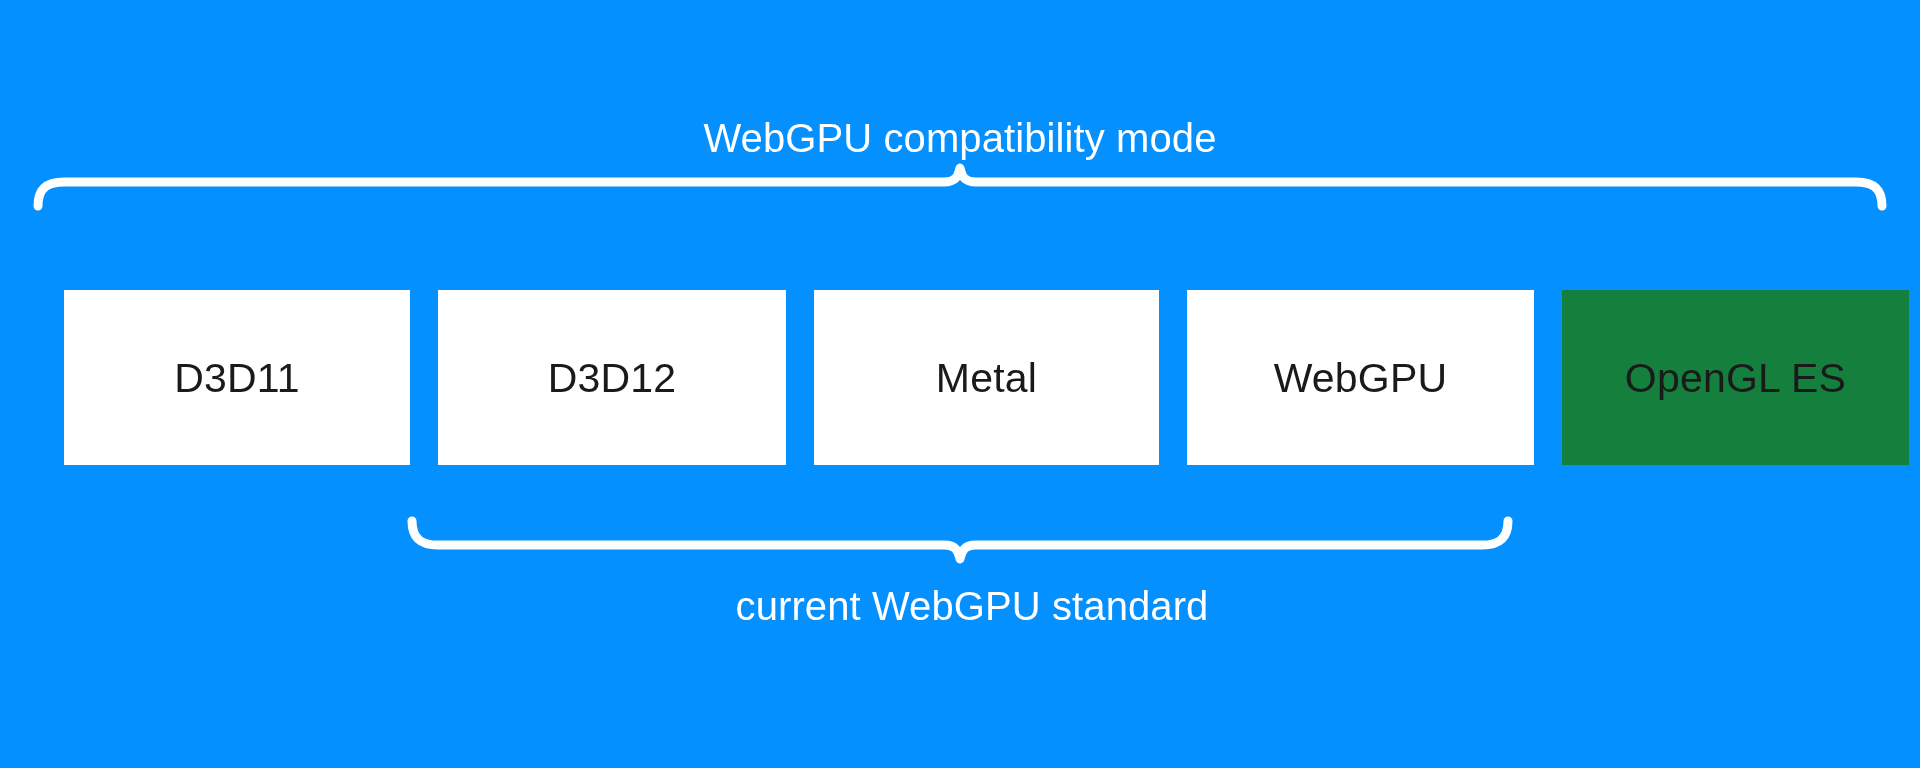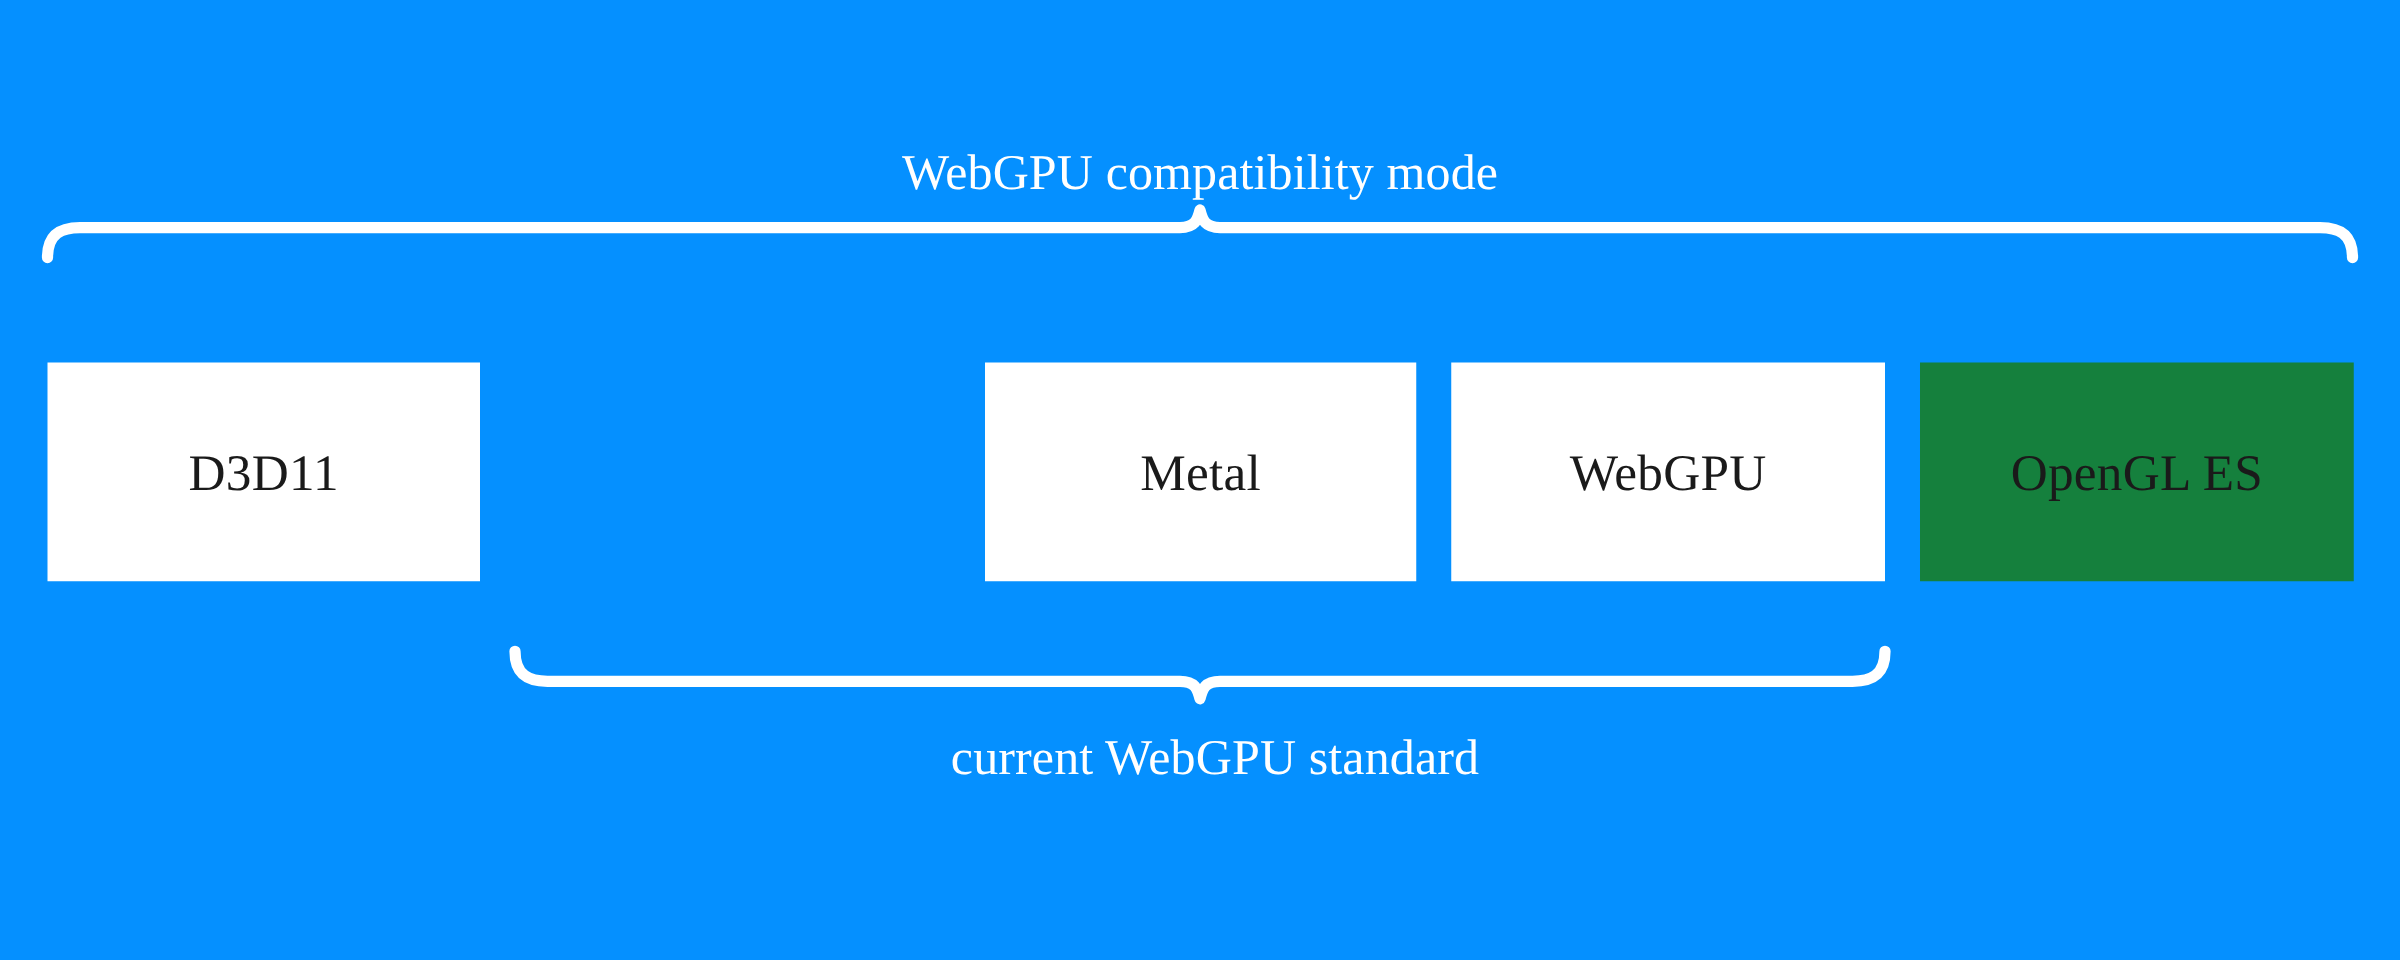--- a/index.html
+++ b/index.html
@@ -12,21 +12,20 @@
     height: 768px;
     overflow: hidden;
     font-family: "Liberation Sans", sans-serif;
     background: #0590ff;
   }
   #diagram {
     position: relative;
     width: 1920px;
     height: 768px;
     background: #0590ff;
-    font-family: Liberation Serif, serif;
   }
 
   
   .brace-layer {
     position: absolute;
     left: 0;
     top: 0;
     width: 1920px;
     height: 768px;
     pointer-events: none;
@@ -66,20 +65,21 @@
     height: 175px;
   }
   .api-box {
     position: absolute;
     top: 0;
     height: 175px;
     background: #ffffff;
     display: flex;
     align-items: center;
     justify-content: center;
+    margin-left: 26px;
   }
   .api-box-label {
     color: #1a1a1a;
     font-size: 41px;
     line-height: 48px;
     font-weight: 400;
     letter-spacing: 0.2px;
     white-space: nowrap;
   }
 </style>
@@ -106,20 +106,23 @@
              C 956 545, 958 551, 960 559
              C 962 551, 964 545, 976 545
              L 1482 545
              C 1496 545, 1508 541, 1508 521" fill="none" stroke="#ffffff" stroke-width="9" stroke-linecap="round" stroke-linejoin="round"></path>
   </svg>
 
   <div id="api-boxes">
     <div class="api-box" style="left: 0px; width: 346px; background: rgb(255, 255, 255);">
       <span class="api-box-label" style="color: rgb(26, 26, 26);">D3D11</span>
     </div>
+    <div class="api-box" style="left: 374px; width: 348px; background: rgb(255, 255, 255);">
+      <span class="api-box-label" style="color: rgb(26, 26, 26);">D3D12</span>
+    </div>
     <div class="api-box" style="left: 750px; width: 345px; background: rgb(255, 255, 255);">
       <span class="api-box-label" style="color: rgb(26, 26, 26);">Metal</span>
     </div>
     <div class="api-box" style="left: 1123px; width: 347px; background: rgb(255, 255, 255);">
       <span class="api-box-label" style="color: rgb(26, 26, 26);">WebGPU</span>
     </div>
     <div class="api-box" style="left: 1498px; width: 347px; background: #15803d;">
       <span class="api-box-label" style="color: rgb(26, 26, 26);">OpenGL ES</span>
     </div>
   </div>

